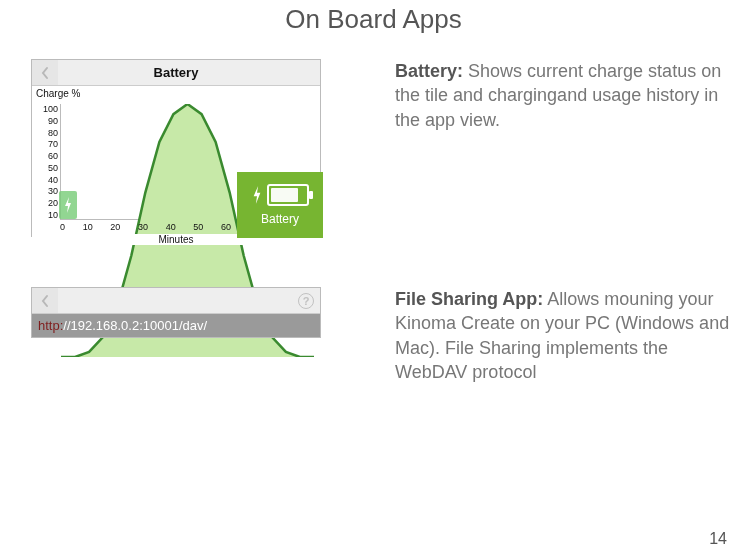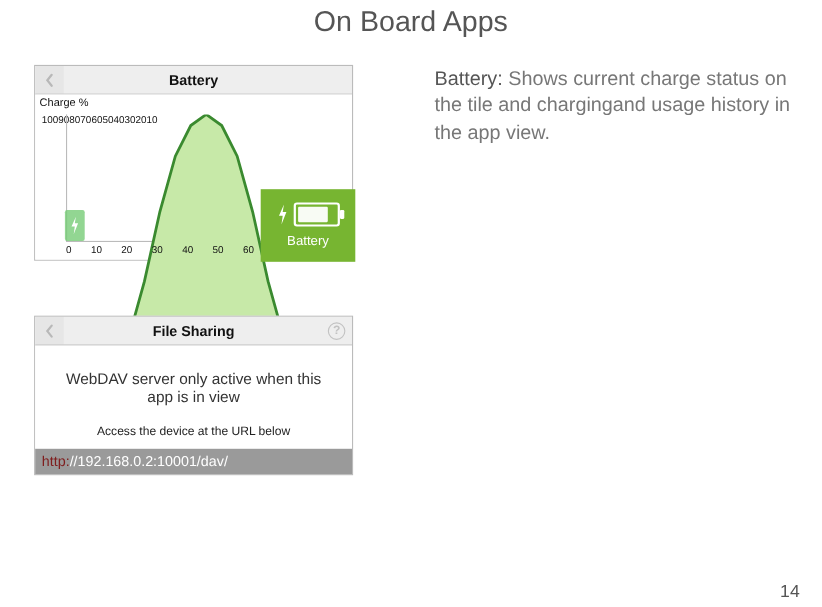--- a/index.html
+++ b/index.html
@@ -34,21 +34,21 @@
     position: relative;
   }
   .right-col {
     flex: 1;
     padding-left: 62px;
     padding-right: 6px;
     font-size: 18px;
     line-height: 1.35;
     color: #777;
   }
-  .right-col strong { color: #555; font-weight: 400; }
+  .right-col strong { color: #555; font-weight: 700; }
   .card {
     border: 1px solid #bbb;
     background: #fafafa;
     width: 290px;
   }
   .card-header {
     display: flex;
     align-items: center;
     height: 26px;
     border-bottom: 1px solid #ccc;
@@ -96,21 +96,21 @@
     padding: 4px 6px 2px 6px;
   }
   .ylabel {
     position: absolute;
     left: 4px; top: 2px;
     font-size: 10px;
     color: #111;
   }
   .yticks {
     display: flex;
-    flex-direction: row;
+    flex-direction: column;
     justify-content: space-between;
     font-size: 9px;
     color: #111;
     width: 22px;
     text-align: right;
     padding-top: 14px;
     padding-bottom: 14px;
     padding-right: 2px;
   }
   .plot-area {
@@ -283,20 +283,21 @@
           <span>10</span>
           <span>20</span>
           <span>30</span>
           <span>40</span>
           <span>50</span>
           <span>60</span>
           <span>70</span>
           <span>80</span>
           <span>90</span>
         </div>
+        <span class="xlabel">Minutes</span>
       </div>
     </div>
 
     <div class="battery-tile">
       <div class="tile-row">
         <svg width="12" height="18" viewBox="0 0 10 16">
             <path d="M6 0 L2 9 L5 9 L4 16 L8 6 L5 6 Z" fill="#fff"></path>
           </svg>
         <div class="tile-battery">
             <div class="tile-battery-fill"></div>
@@ -312,27 +313,25 @@
 
 <div class="row">
   <div class="left-col">
     <div class="card">
       <div class="card-header">
         <div class="back-btn">
           <svg width="10" height="14" viewBox="0 0 10 14">
               <path d="M7 2 L3 7 L7 12" stroke="#b8b8b8" stroke-width="2" fill="none" stroke-linecap="round"></path>
             </svg>
         </div>
-        <span class="card-title">File Sharing</span>
         <div class="help-btn">?</div>
-      </div>
-      <div class="fs-body">
-        <div class="fs-msg">WebDAV server only active when this app is in view</div>
-        <div class="fs-hint">Access the device at the URL below</div>
       </div>
       <div class="fs-footer">
         <span class="scheme">http:</span><span>//192.168.0.2:10001/dav/</span>
       </div>
     </div>
   </div>
+  <div class="right-col">
+    <strong>File Sharing App:</strong><span> Allows mouning your Kinoma Create on your PC (Windows and Mac). File Sharing implements the WebDAV protocol</span>
+  </div>
 </div>
 
 <div class="page-number">14</div>
 
 </body></html>

